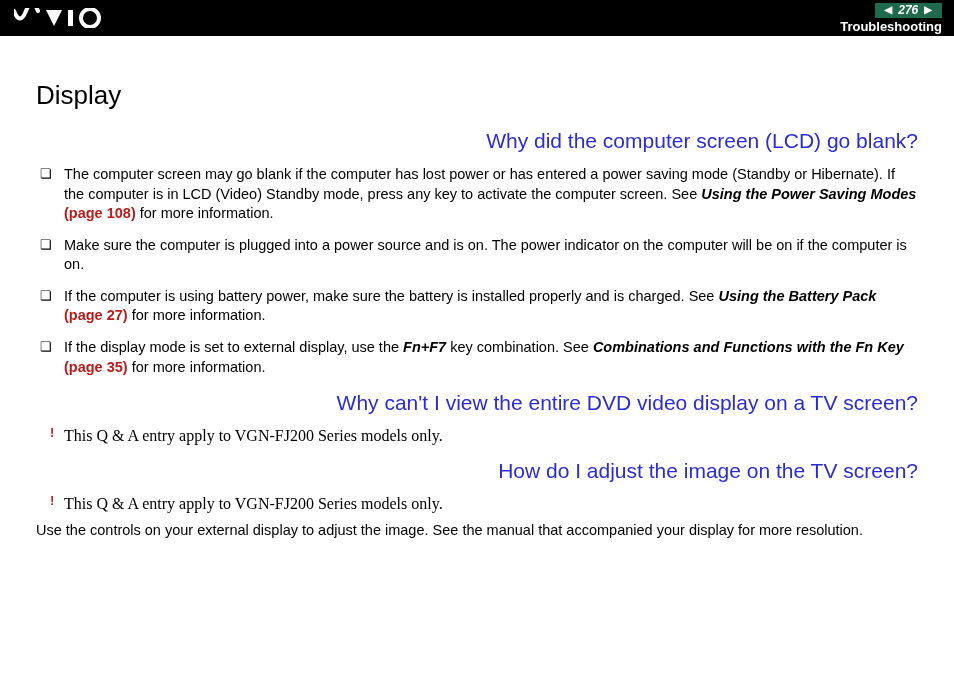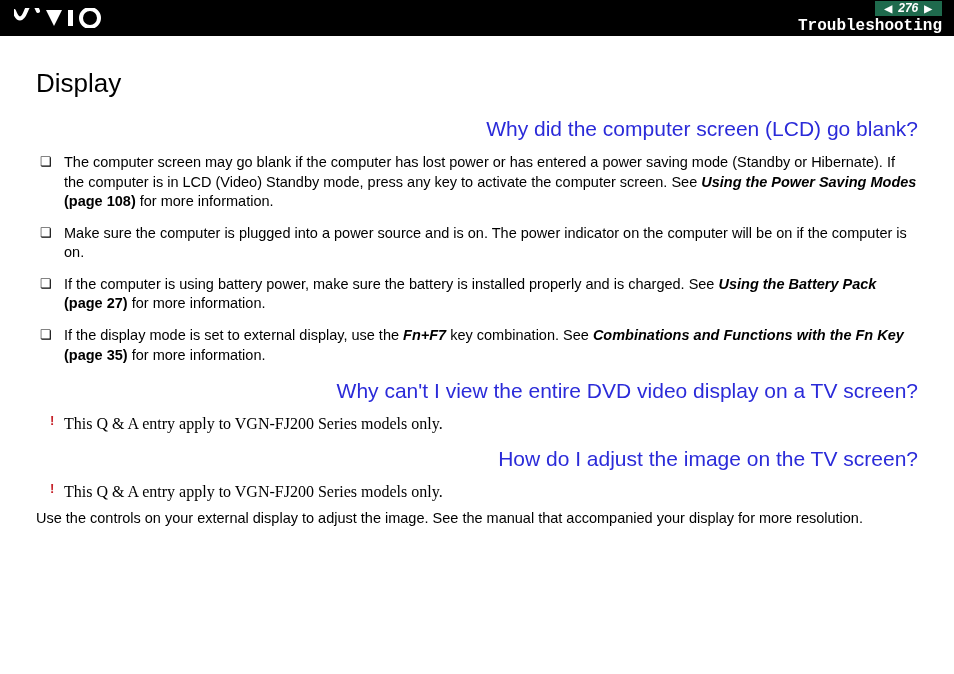--- a/index.html
+++ b/index.html
@@ -44,26 +44,25 @@
     display: flex;
     align-items: center;
     gap: 6px;
   }
   .page-chip .arrow-l, .page-chip .arrow-r {
     font-style: normal;
     font-size: 10px;
     line-height: 1;
   }
   .section-name {
-    font-size: 16px;
+    font-size: 13px;
     font-weight: bold;
-    font-family: Liberation Mono, monospace;
   }
   .content {
-    padding: 32px 36px 20px 36px;
+    padding: 44px 36px 20px 36px;
   }
   h1.page-title {
     font-size: 26px;
     font-weight: normal;
     margin-bottom: 18px;
   }
   h2.question {
     color: #2b2bd9;
     font-size: 21px;
     font-weight: normal;
@@ -104,21 +103,21 @@
     font-size: 13px;
     position: absolute;
     left: -14px;
     top: -2px;
   }
   .note-block .note-text {
     font-family: Liberation Serif, serif;
     font-size: 16px;
   }
   .b { font-weight: bold; font-style: italic; }
-  .link { color: #000000; font-weight: bold; }
+  .link { color: #b91c1c; font-weight: bold; }
 </style>
 </head>
 <body>
 
 <div class="header">
   <div class="logo">
     <svg width="100" height="20" viewBox="0 0 100 20" fill="none">
       <path d="M0 3 Q6 18 12 3 Q18 -12 24 3" stroke="#fff" stroke-width="4" fill="none" stroke-linecap="round"></path>
       <path d="M32 2 L40 18 L48 2 Z" fill="#fff"></path>
       <rect x="54" y="2" width="5" height="16" fill="#fff"></rect>

